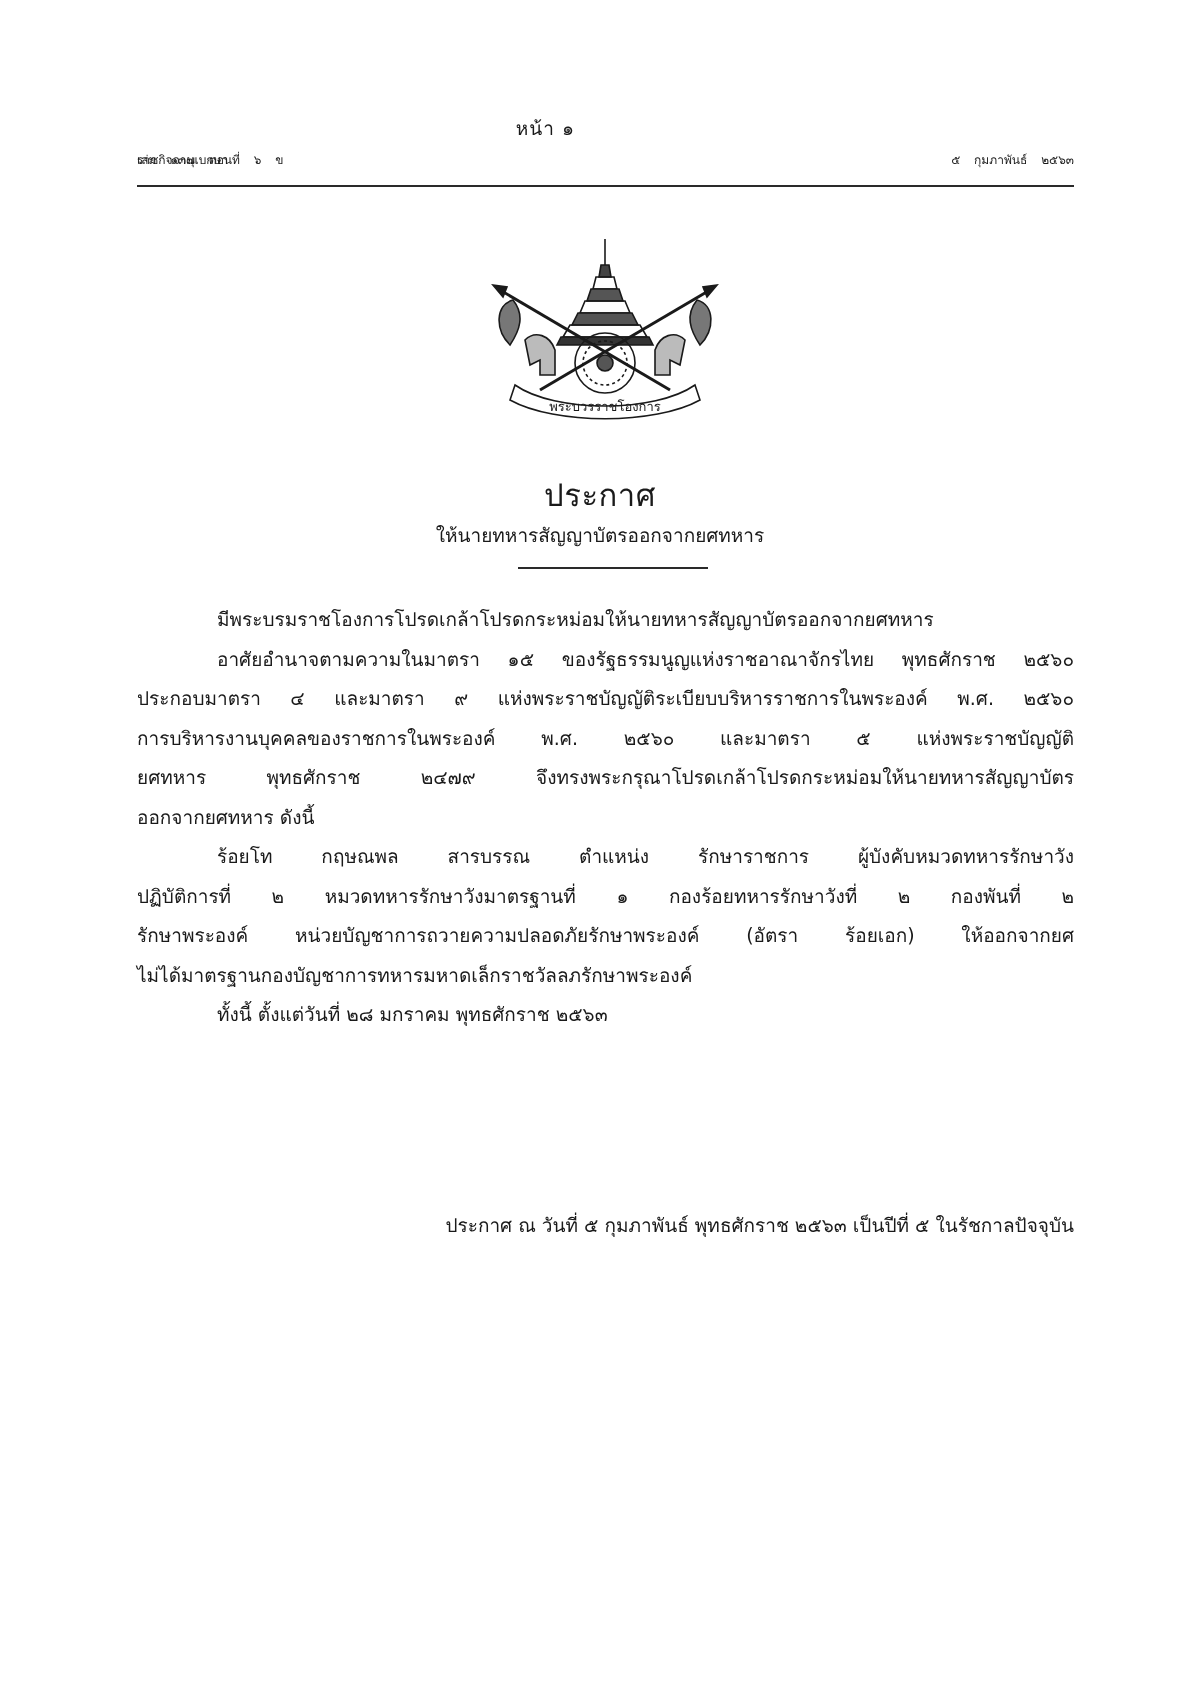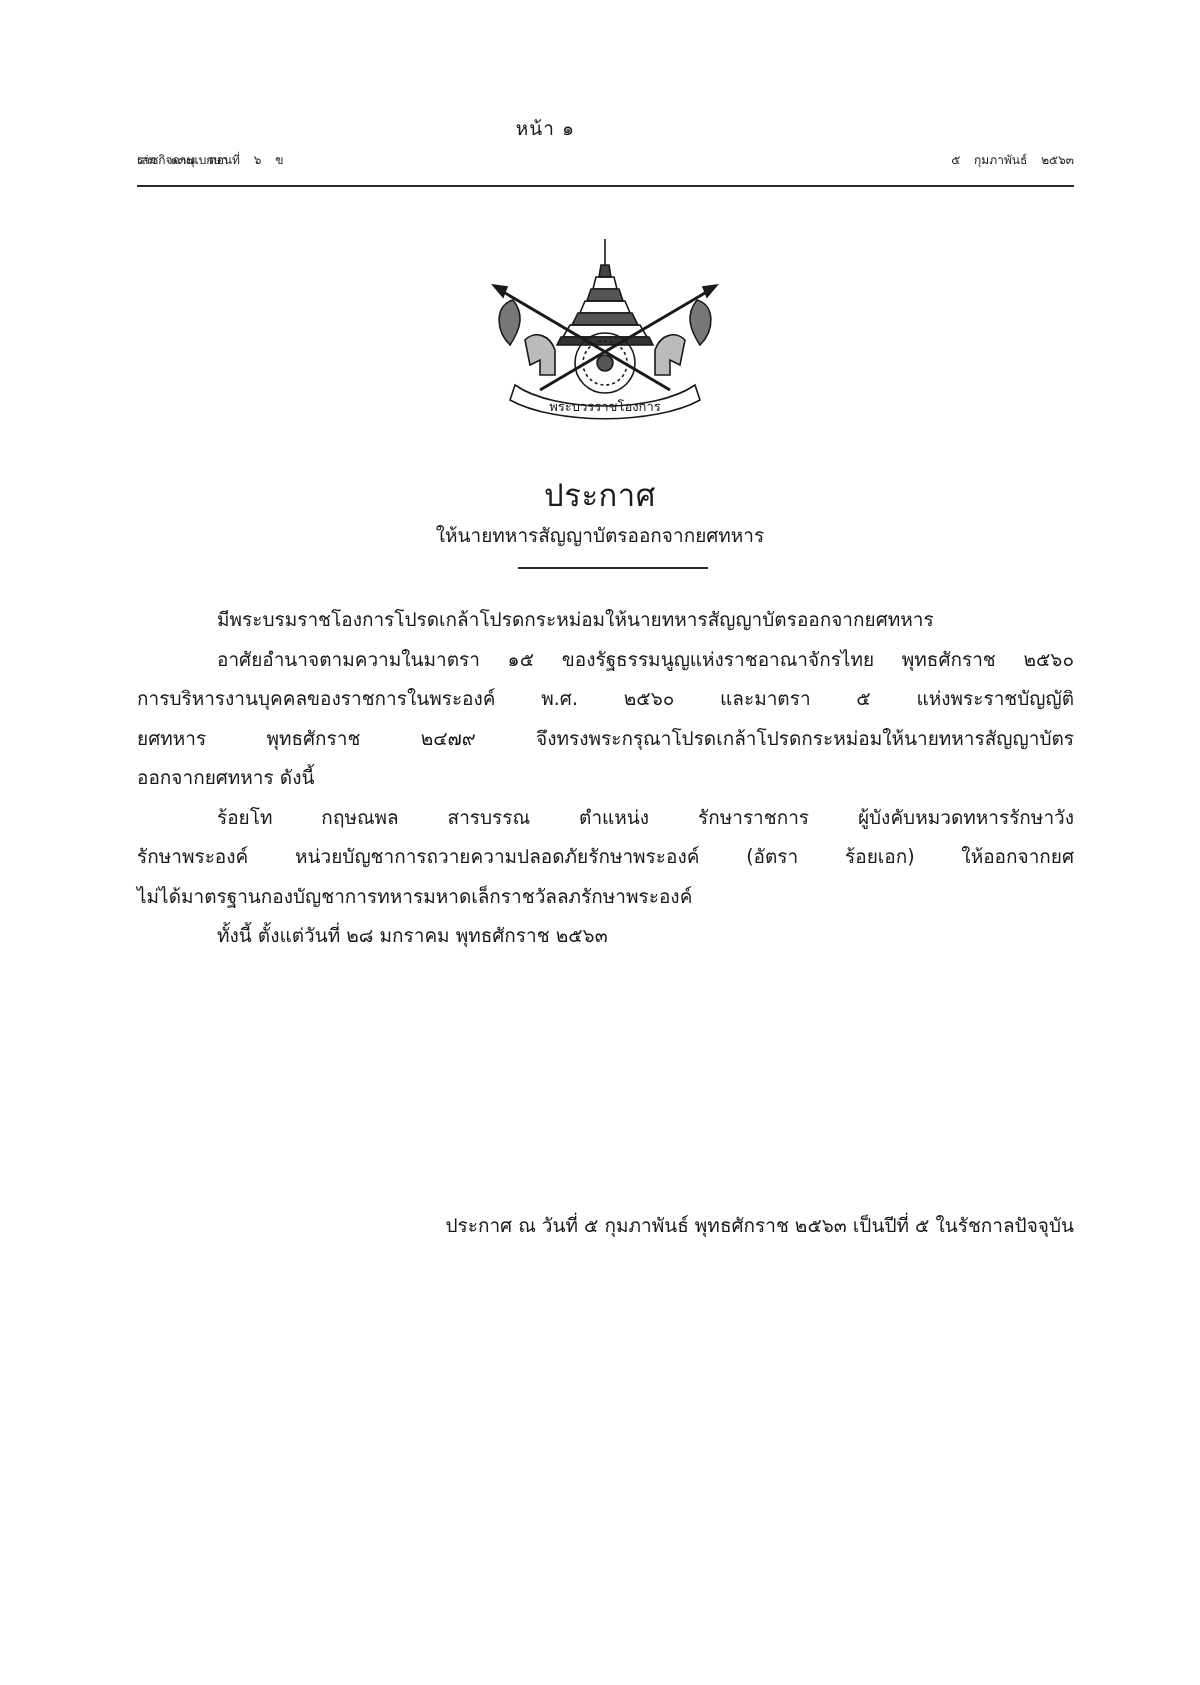--- a/index.html
+++ b/index.html
@@ -94,22 +94,24 @@
   </svg>
 </div>
 
 <div class="title">ประกาศ</div>
 <div class="subtitle">ให้นายทหารสัญญาบัตรออกจากยศทหาร</div>
 <div class="title-rule"></div>
 
 <div class="body">
   <div class="line indent last">มีพระบรมราชโองการโปรดเกล้าโปรดกระหม่อมให้นายทหารสัญญาบัตรออกจากยศทหาร</div>
   <div class="line indent">อาศัยอำนาจตามความในมาตรา ๑๕ ของรัฐธรรมนูญแห่งราชอาณาจักรไทย พุทธศักราช ๒๕๖๐</div>
+  <div class="line">ประกอบมาตรา ๔ และมาตรา ๙ แห่งพระราชบัญญัติระเบียบบริหารราชการในพระองค์ พ.ศ. ๒๕๖๐</div>
   <div class="line">การบริหารงานบุคคลของราชการในพระองค์ พ.ศ. ๒๕๖๐ และมาตรา ๕ แห่งพระราชบัญญัติ</div>
   <div class="line">ยศทหาร พุทธศักราช ๒๔๗๙ จึงทรงพระกรุณาโปรดเกล้าโปรดกระหม่อมให้นายทหารสัญญาบัตร</div>
   <div class="line last">ออกจากยศทหาร ดังนี้</div>
   <div class="line indent">ร้อยโท กฤษณพล  สารบรรณ  ตำแหน่ง  รักษาราชการ  ผู้บังคับหมวดทหารรักษาวัง</div>
+  <div class="line">ปฏิบัติการที่ ๒ หมวดทหารรักษาวังมาตรฐานที่ ๑ กองร้อยทหารรักษาวังที่ ๒ กองพันที่ ๒</div>
   <div class="line">รักษาพระองค์ หน่วยบัญชาการถวายความปลอดภัยรักษาพระองค์ (อัตรา ร้อยเอก) ให้ออกจากยศ</div>
   <div class="line last">ไม่ได้มาตรฐานกองบัญชาการทหารมหาดเล็กราชวัลลภรักษาพระองค์</div>
   <div class="line indent last">ทั้งนี้ ตั้งแต่วันที่ ๒๘ มกราคม พุทธศักราช ๒๕๖๓</div>
 </div>
 
 <div class="closing">ประกาศ ณ วันที่ ๕ กุมภาพันธ์ พุทธศักราช ๒๕๖๓ เป็นปีที่ ๕ ในรัชกาลปัจจุบัน</div>
 
 </body></html>

